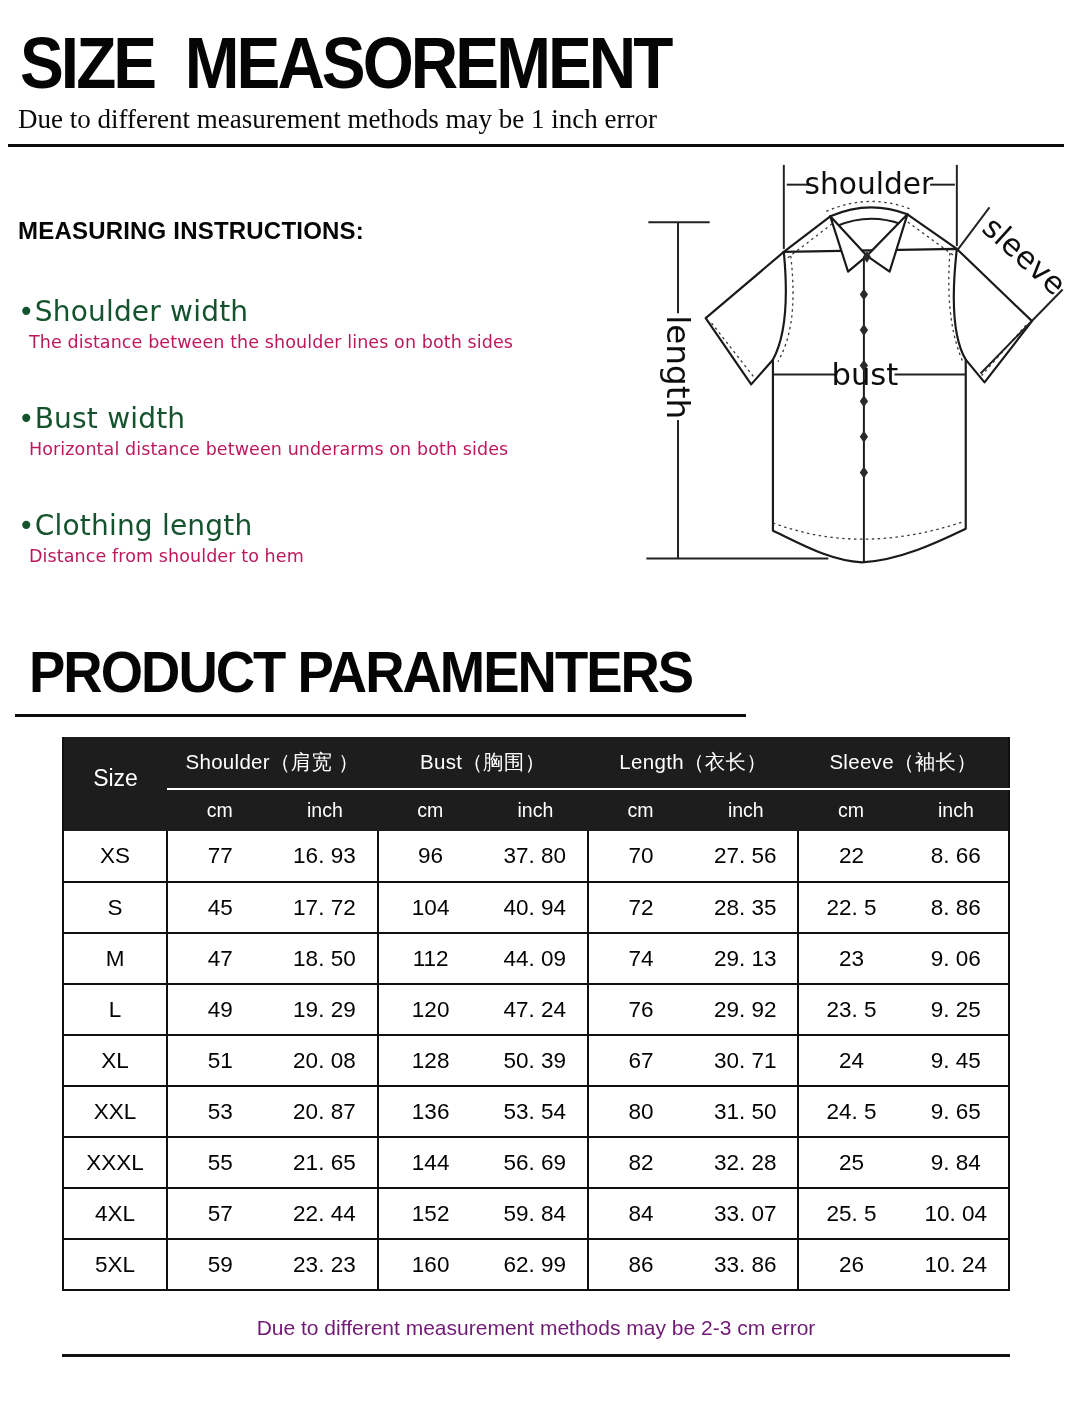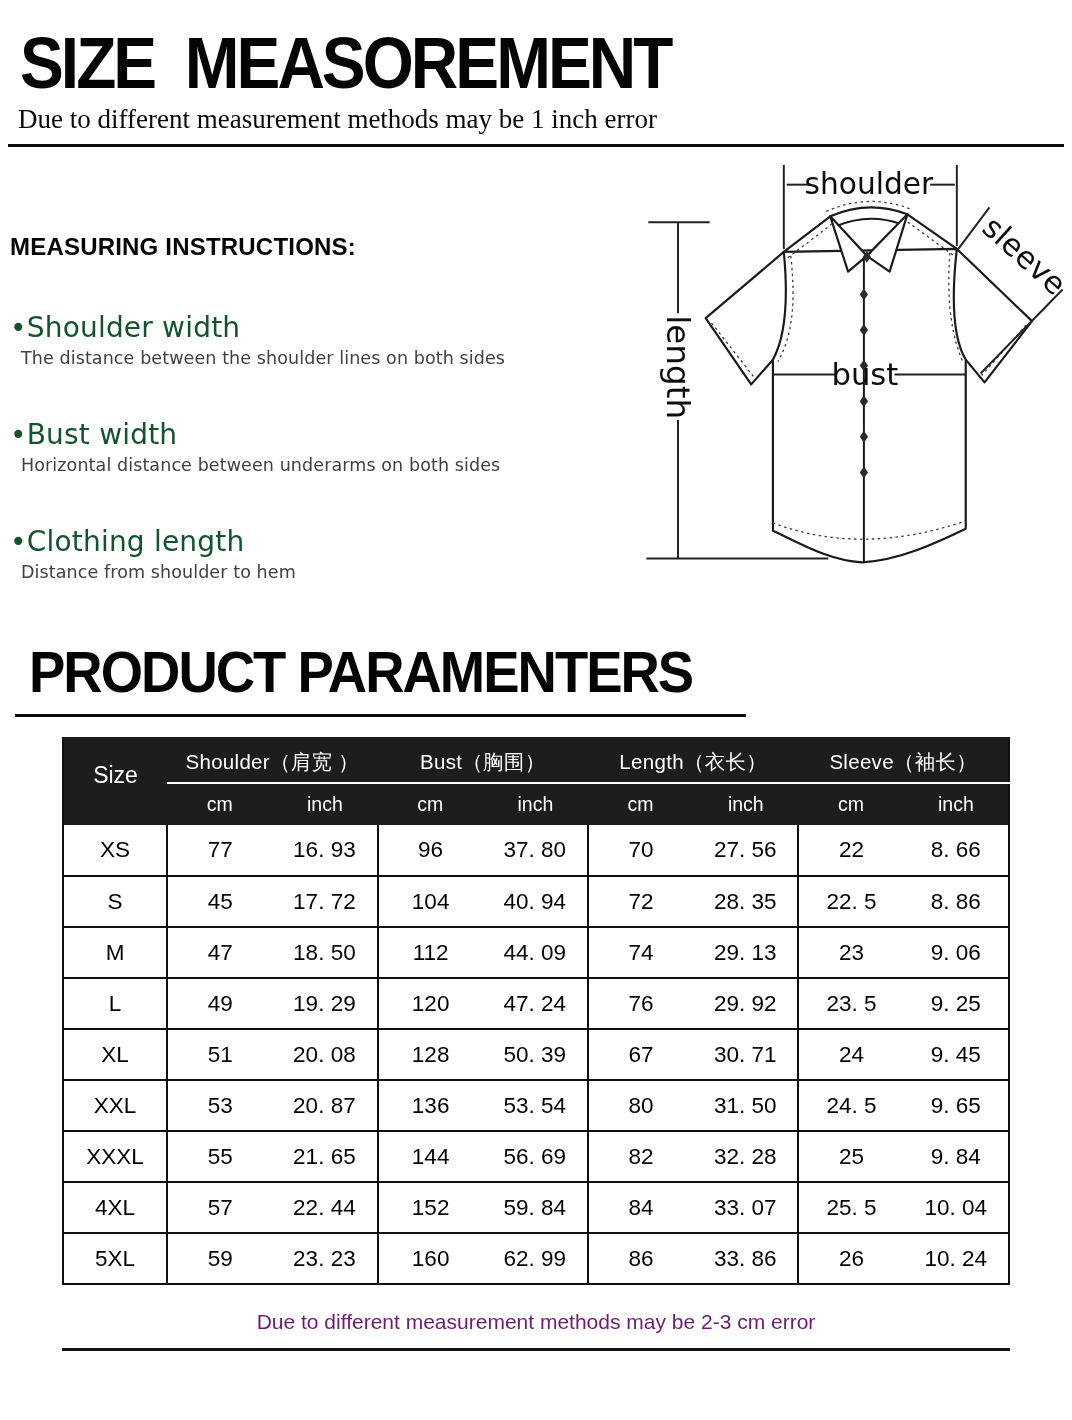--- a/index.html
+++ b/index.html
@@ -20,34 +20,34 @@
     white-space:pre; transform:scale(.98,1.08); transform-origin:left top;
   }
   .subtitle {
     font-family:"Liberation Serif", serif;
     font-size:27px; margin:10px 0 0 18px; color:#090909;
   }
   .hdr-rule { border:none; border-top:3px solid #0b0b0b; margin:9px 8px 0 8px; }
 
   
   .measure { position:relative; height:447px; }
-  .instructions { position:absolute; left:10px; top:70px; width:610px;margin-top:16px; }
+  .instructions { position:absolute; left:18px; top:70px; width:610px; }
   .inst-heading {
     font-family:"Liberation Sans", sans-serif;
     font-weight:700; font-size:24px; letter-spacing:.2px; color:#060606;
   }
   .inst-item { margin-top:50px; }
   .inst-item:first-of-type { margin-top:54px; }
   .inst-term {
     font-family:"DejaVu Sans", sans-serif;
     font-size:28px; font-weight:400; color:#14532d; letter-spacing:.2px;
   }
   .inst-desc {
     font-family:"DejaVu Sans", sans-serif;
-    font-size:17.5px; color:#404040; margin:4px 0 0 11px; letter-spacing:.1px;
+    font-size:17.5px; color:#be185d; margin:4px 0 0 11px; letter-spacing:.1px;
   }
   .diagram { position:absolute; right:0; top:8px; width:434px; height:440px; }
   .diagram svg { display:block; }
   .diag-label { font-family:"DejaVu Sans", sans-serif; fill:#0e0e0e; }
 
   
   .params-title-wrap {
     margin:44px 0 0 15px; width:731px;
     border-bottom:3px solid #0b0b0b; padding:0 0 12px 14px;
   }
@@ -64,21 +64,21 @@
   table.size-table col.c-size { width:11%; }
   table.size-table col.c-val { width:11.125%; }
 
   thead th { background:#1d1d1d; color:#fff; font-weight:400; }
   th.size-th {
     font-family:"Liberation Sans", sans-serif; font-size:23px;
     vertical-align:middle; padding-bottom:12px;
   }
   th.group-th {
     font-family:"Liberation Sans", sans-serif; font-size:20.5px;
-    padding:11px 0 6px; border-bottom:2px solid #ffffff; letter-spacing:.3px;
+    padding:11px 0 12px; border-bottom:2px solid #ffffff; letter-spacing:.3px;
   }
   th.unit-th {
     font-family:"Liberation Sans", sans-serif; font-size:19.5px;
     padding:9px 0 9px;
   }
 
   tbody td {
     text-align:center; height:51px;
     font-family:"Liberation Sans", sans-serif; font-size:22.5px; color:#030303;
     border-top:2px solid #101010;

